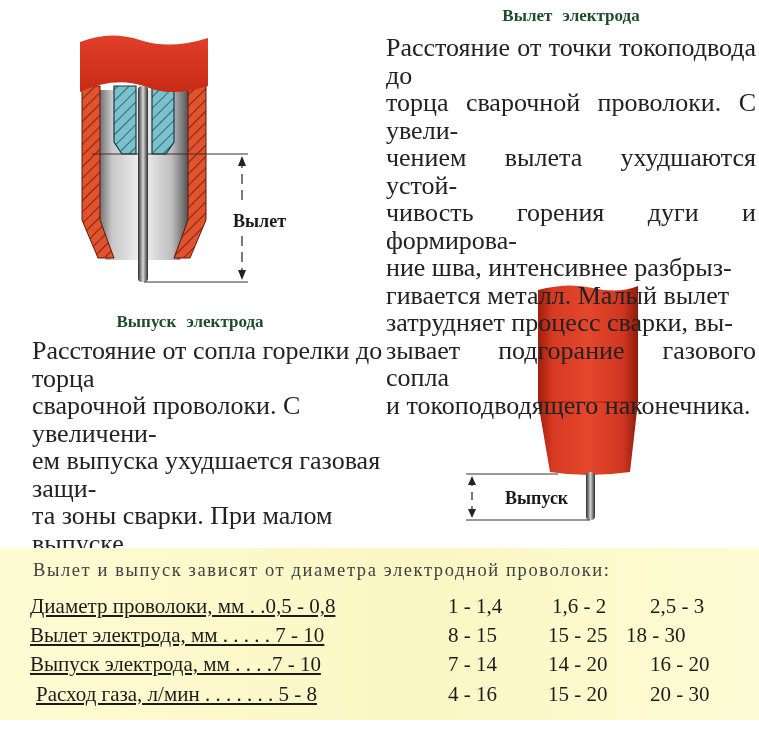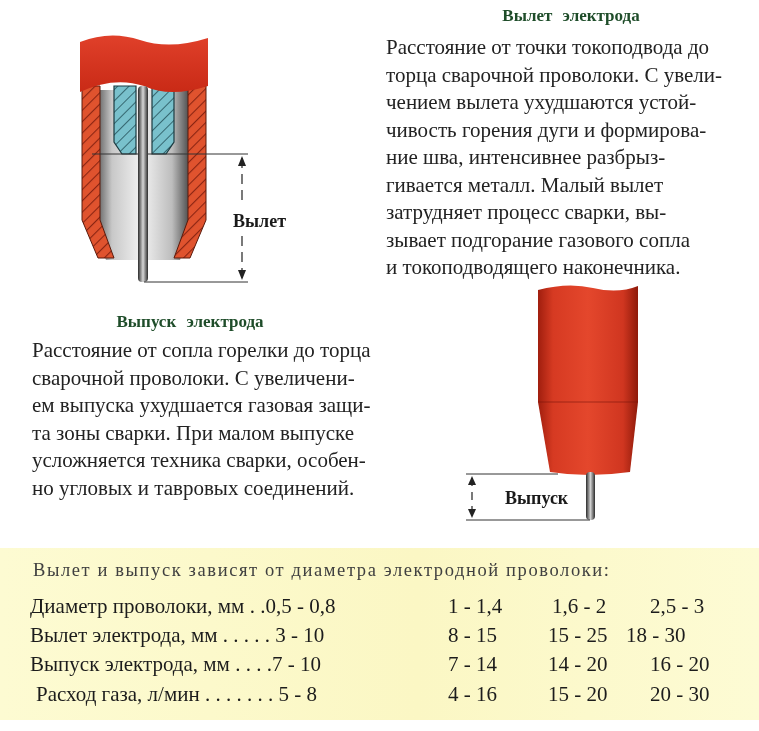--- a/index.html
+++ b/index.html
@@ -8,37 +8,37 @@
     background:#ffffff;
     font-family:"Liberation Serif", "DejaVu Serif", serif;
     color:#1e1e1e;
   }
   .abs { position:absolute; }
   .heading {
     color:#1f4d2a; font-weight:bold; font-size:17px; text-align:center;
     word-spacing:6px;
   }
   .para {
-    font-size:21px; line-height:27.5px; white-space:pre-line; color:#222;
+    font-size:26px; line-height:27.5px; white-space:pre-line; color:#222;
   }
   #para-vylet { left:386px; top:34px; width:370px; text-align:justify; }
   #head-vylet { left:386px; top:6px; width:370px; }
   #head-vypusk { left:0px; top:312px; width:380px; }
   #para-vypusk { left:8px; top:337px; width:368px;margin-left:24px; }
 
   .band {
     left:0; top:548px; width:759px; height:172px;
     background:linear-gradient(90deg,#fdfbd2 0%, #fbf7c4 55%, #fdfbd4 100%);
   }
   .band-title {
     left:33px; top:560px; font-size:18.5px; letter-spacing:1.6px; color:#404040;
   }
   .table { left:30px; top:594px; font-size:21px; color:#1c1c1c; }
   .row { position:absolute; height:28px; white-space:nowrap; }
-  .row .lbl { position:absolute; left:0; }
+  .row .lbl { position:absolute; left:0;text-decoration:underline; }
   .row .c { position:absolute; }
   .diag-label {
     font-family:Liberation Serif, serif;
     font-weight:bold; font-size:18px; color:#1a1a1a;
   }
 </style>
 </head>
 <body>
 
 <svg class="abs" style="left:70px; top:20px;" width="240" height="280" viewBox="0 0 240 280">
@@ -141,21 +141,21 @@
 <div class="abs band-title">Вылет и выпуск зависят от диаметра электродной проволоки:</div>
 
 <div class="abs table">
   <div class="row" style="top:0px; left:0;">
     <span class="lbl">Диаметр проволоки, мм . .0,5 - 0,8</span>
     <span class="c" style="left:418px">1 - 1,4</span>
     <span class="c" style="left:522px">1,6 - 2</span>
     <span class="c" style="left:620px">2,5 - 3</span>
   </div>
   <div class="row" style="top:29px; left:0;">
-    <span class="lbl">Вылет электрода, мм . . . . . 3 - 10</span>
+    <span class="lbl">Вылет электрода, мм . . . . . 7 - 10</span>
     <span class="c" style="left:418px">8 - 15</span>
     <span class="c" style="left:518px">15 - 25</span>
     <span class="c" style="left:596px">18 - 30</span>
   </div>
   <div class="row" style="top:58px; left:0;">
     <span class="lbl">Выпуск электрода, мм  . . . .7 - 10</span>
     <span class="c" style="left:418px">7 - 14</span>
     <span class="c" style="left:518px">14 - 20</span>
     <span class="c" style="left:620px">16 - 20</span>
   </div>

